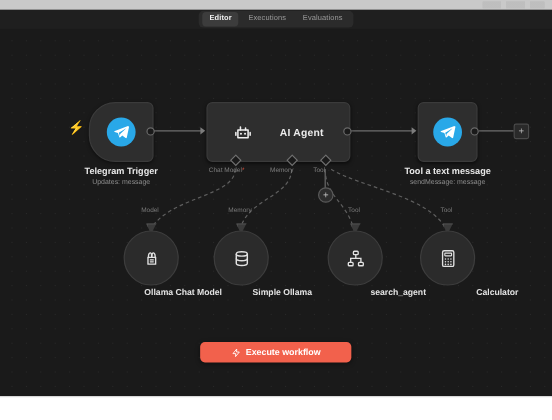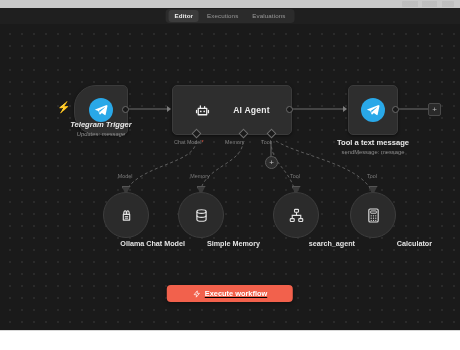--- a/index.html
+++ b/index.html
@@ -149,21 +149,20 @@
   
   .bolt{position:absolute;color:#e0533c;font-size:11px;line-height:1;}
 
   
   .execbtn{
     position:absolute;left:50%;transform:translateX(-50%);
     display:flex;align-items:center;justify-content:center;gap:4px;
     background:#f2614c;border-radius:4px;
     padding:0 26px;height:17px;cursor:pointer;
     box-shadow:0 1px 4px rgba(0,0,0,.45);
-    text-decoration:underline;
   }
   .execbtn .lab{font-size:7.4px;color:#ffffff;font-weight:bold;white-space:nowrap;}
   .execbtn svg{width:8px;height:8px;display:block;}
 </style>
 </head>
 <body>
 
 <div id="app">
 
   <div class="topstrip">
@@ -202,21 +201,21 @@
     <div class="node" style="left:74px;top:61px;">
       <div class="mainnode trigger-shape" style="width:52px;height:48px;">
         <div class="tg">
           <svg viewBox="0 0 24 24" aria-hidden="true">
             <path fill="#ffffff" d="M21.7 3.4 2.9 10.6c-1.1.4-1.1 1.1-.2 1.4l4.7 1.5 1.8 5.5c.2.6.4.8 1 .8.5 0 .7-.2 1-.5l2.3-2.2 4.8 3.6c.9.5 1.5.2 1.7-.8l3.1-14.6c.3-1.3-.5-1.8-1.4-1.5zM8.6 13.2 18 7.3c.4-.3.8-.1.5.2l-8 7.3-.3 3.2-1.6-4.8z"></path>
           </svg>
         </div>
       </div>
       <div class="bolt" style="left:-17px;top:17px;">⚡</div>
       <div class="port" style="left:48px;top:21px;"></div>
-      <div class="nodecaption" style="top:35px;font-style:italic;">
+      <div class="nodecaption" style="top:53px;">
         <div class="nodetitle">Telegram Trigger</div>
         <div class="nodesub">Updates: message</div>
       </div>
     </div>
 
     <div class="node" style="left:172px;top:61px;">
       <div class="mainnode square-shape" style="width:118px;height:48px;">
         <div class="agentinner">
           <span>
             <svg viewBox="0 0 24 24" aria-hidden="true">
@@ -283,21 +282,21 @@
       <div class="subport" style="top:-6px;left:22px;"></div>
       <div class="subnode">
         <span>
           <svg viewBox="0 0 24 24" aria-hidden="true">
             <ellipse cx="12" cy="6.5" rx="6.5" ry="2.6" fill="none" stroke="#e2e2e2" stroke-width="1.7"></ellipse>
             <path d="M5.5 6.5v11c0 1.5 2.9 2.6 6.5 2.6s6.5-1.1 6.5-2.6v-11" fill="none" stroke="#e2e2e2" stroke-width="1.7"></path>
             <path d="M5.5 12c0 1.5 2.9 2.6 6.5 2.6s6.5-1.1 6.5-2.6" fill="none" stroke="#e2e2e2" stroke-width="1.7"></path>
           </svg>
         </span>
       </div>
-      <div class="subcaption" style="top:47px;left:22px;">Simple Memory</div>
+      <div class="subcaption" style="top:47px;left:22px;">Simple Ollama</div>
     </div>
 
     <div class="node" style="left:273px;top:168px;">
       <div class="subtag" style="top:-19px;left:22px;">Tool</div>
       <div class="subport" style="top:-6px;left:22px;"></div>
       <div class="subnode">
         <span>
           <svg viewBox="0 0 24 24" aria-hidden="true">
             <rect x="9.2" y="3.4" width="5.6" height="4" rx="1" fill="none" stroke="#e2e2e2" stroke-width="1.6"></rect>
             <rect x="3.2" y="16.4" width="5.6" height="4" rx="1" fill="none" stroke="#e2e2e2" stroke-width="1.6"></rect>

